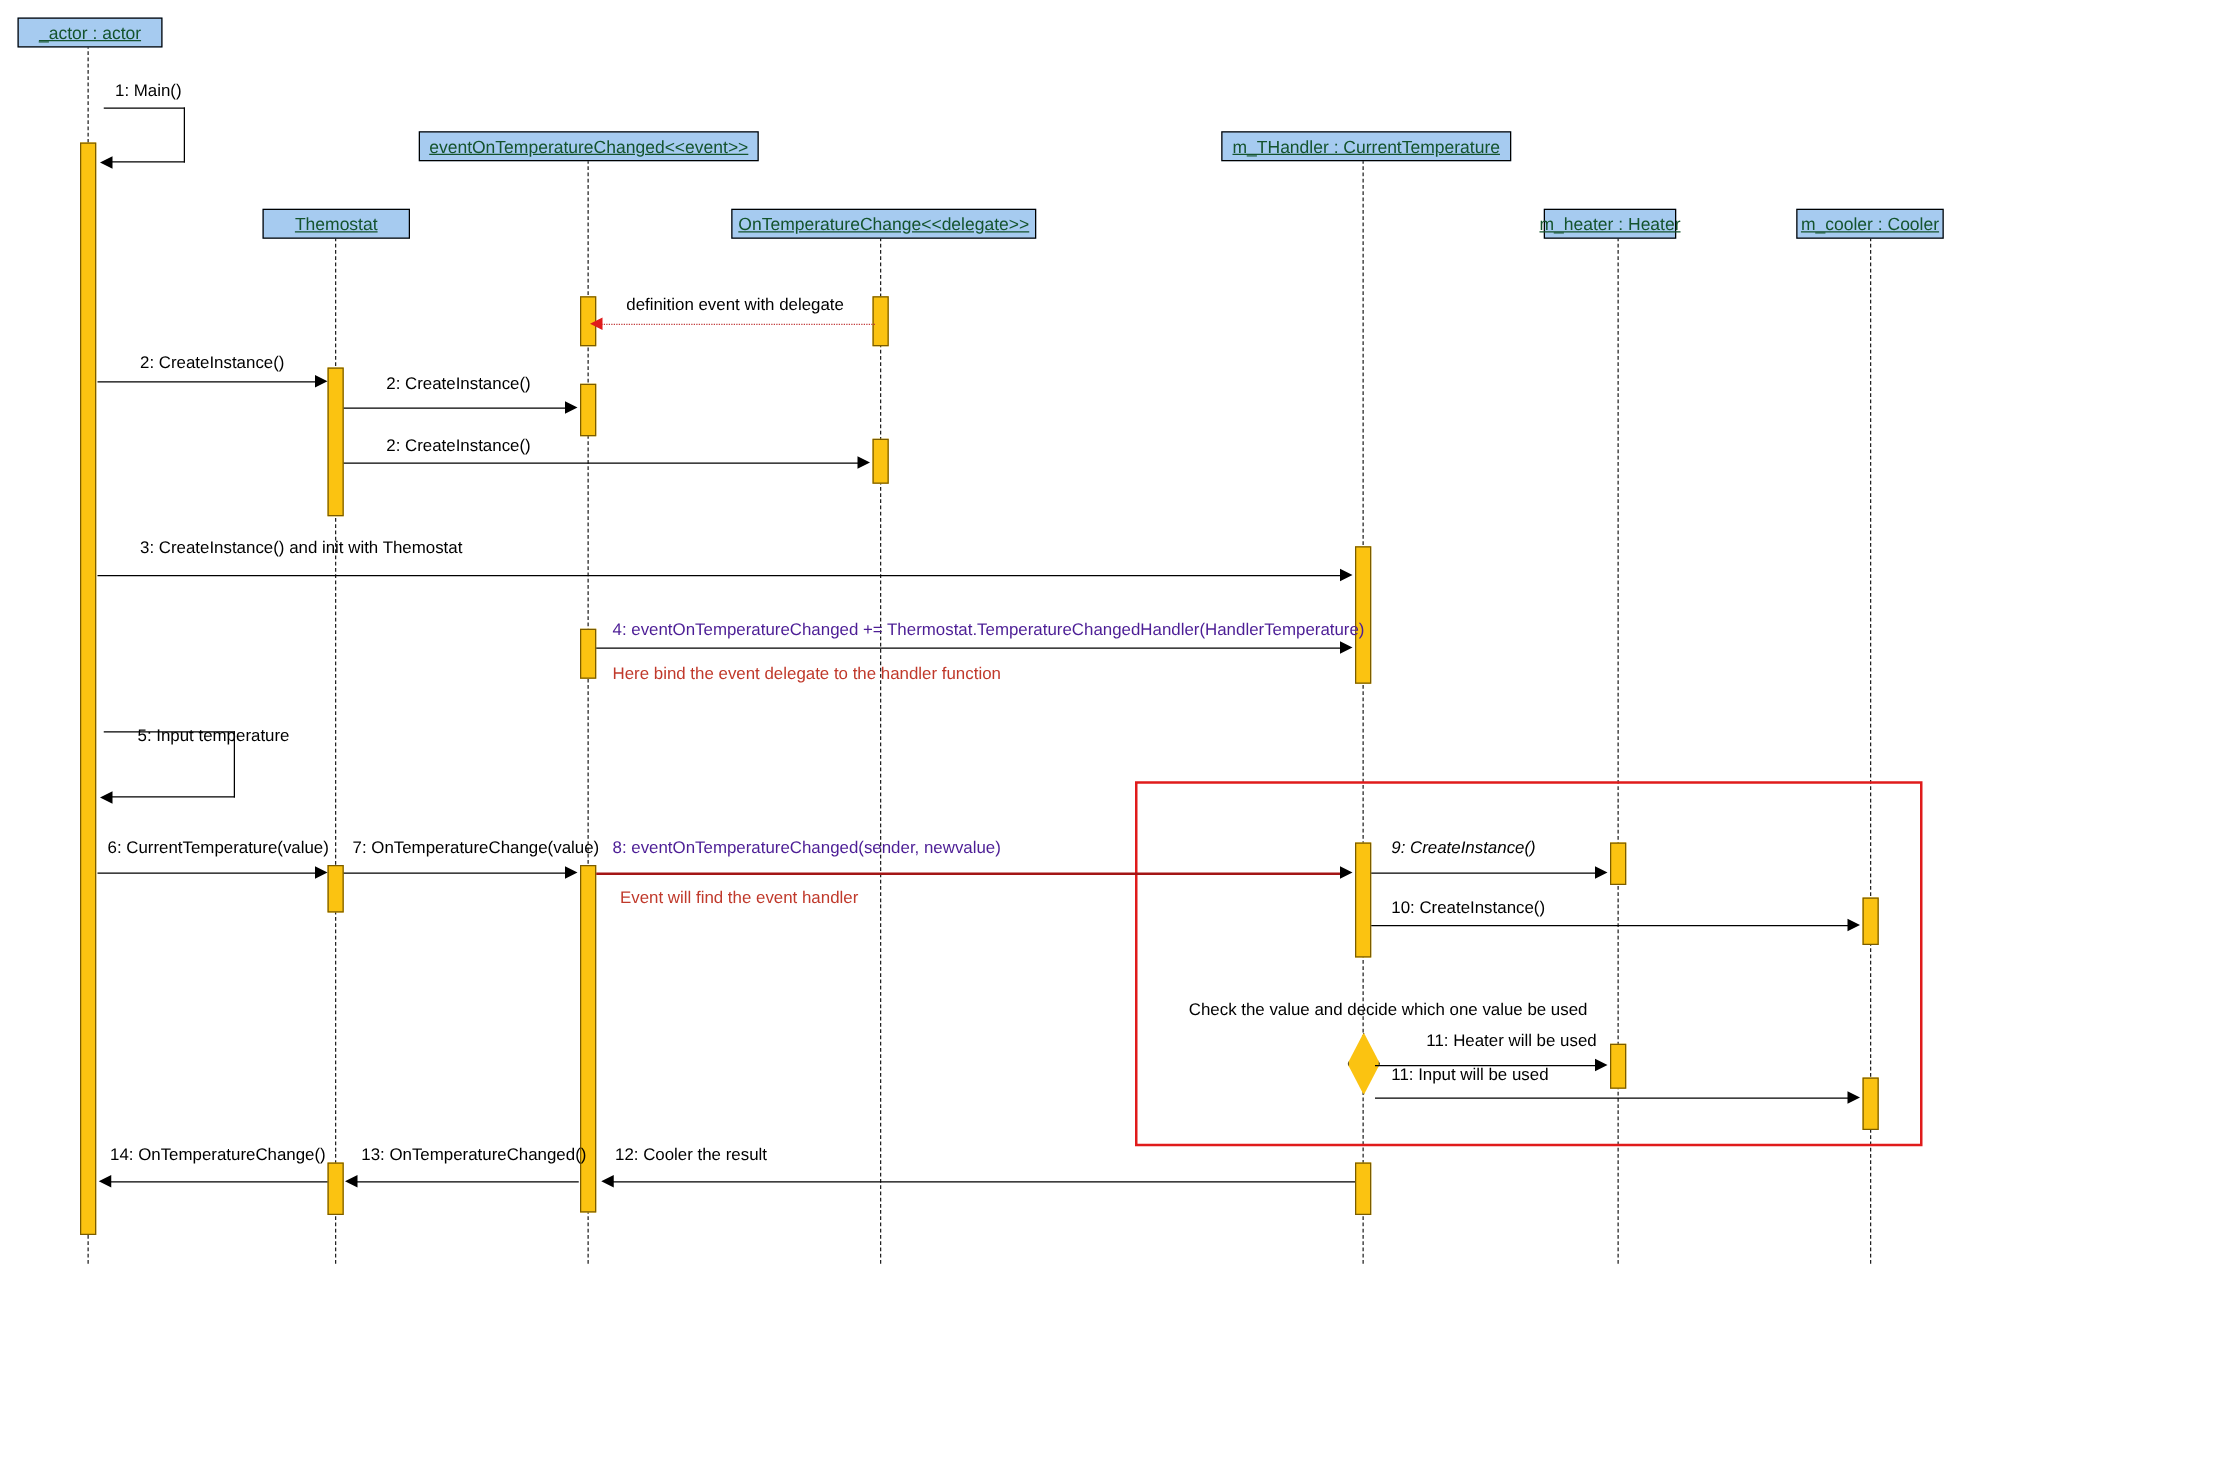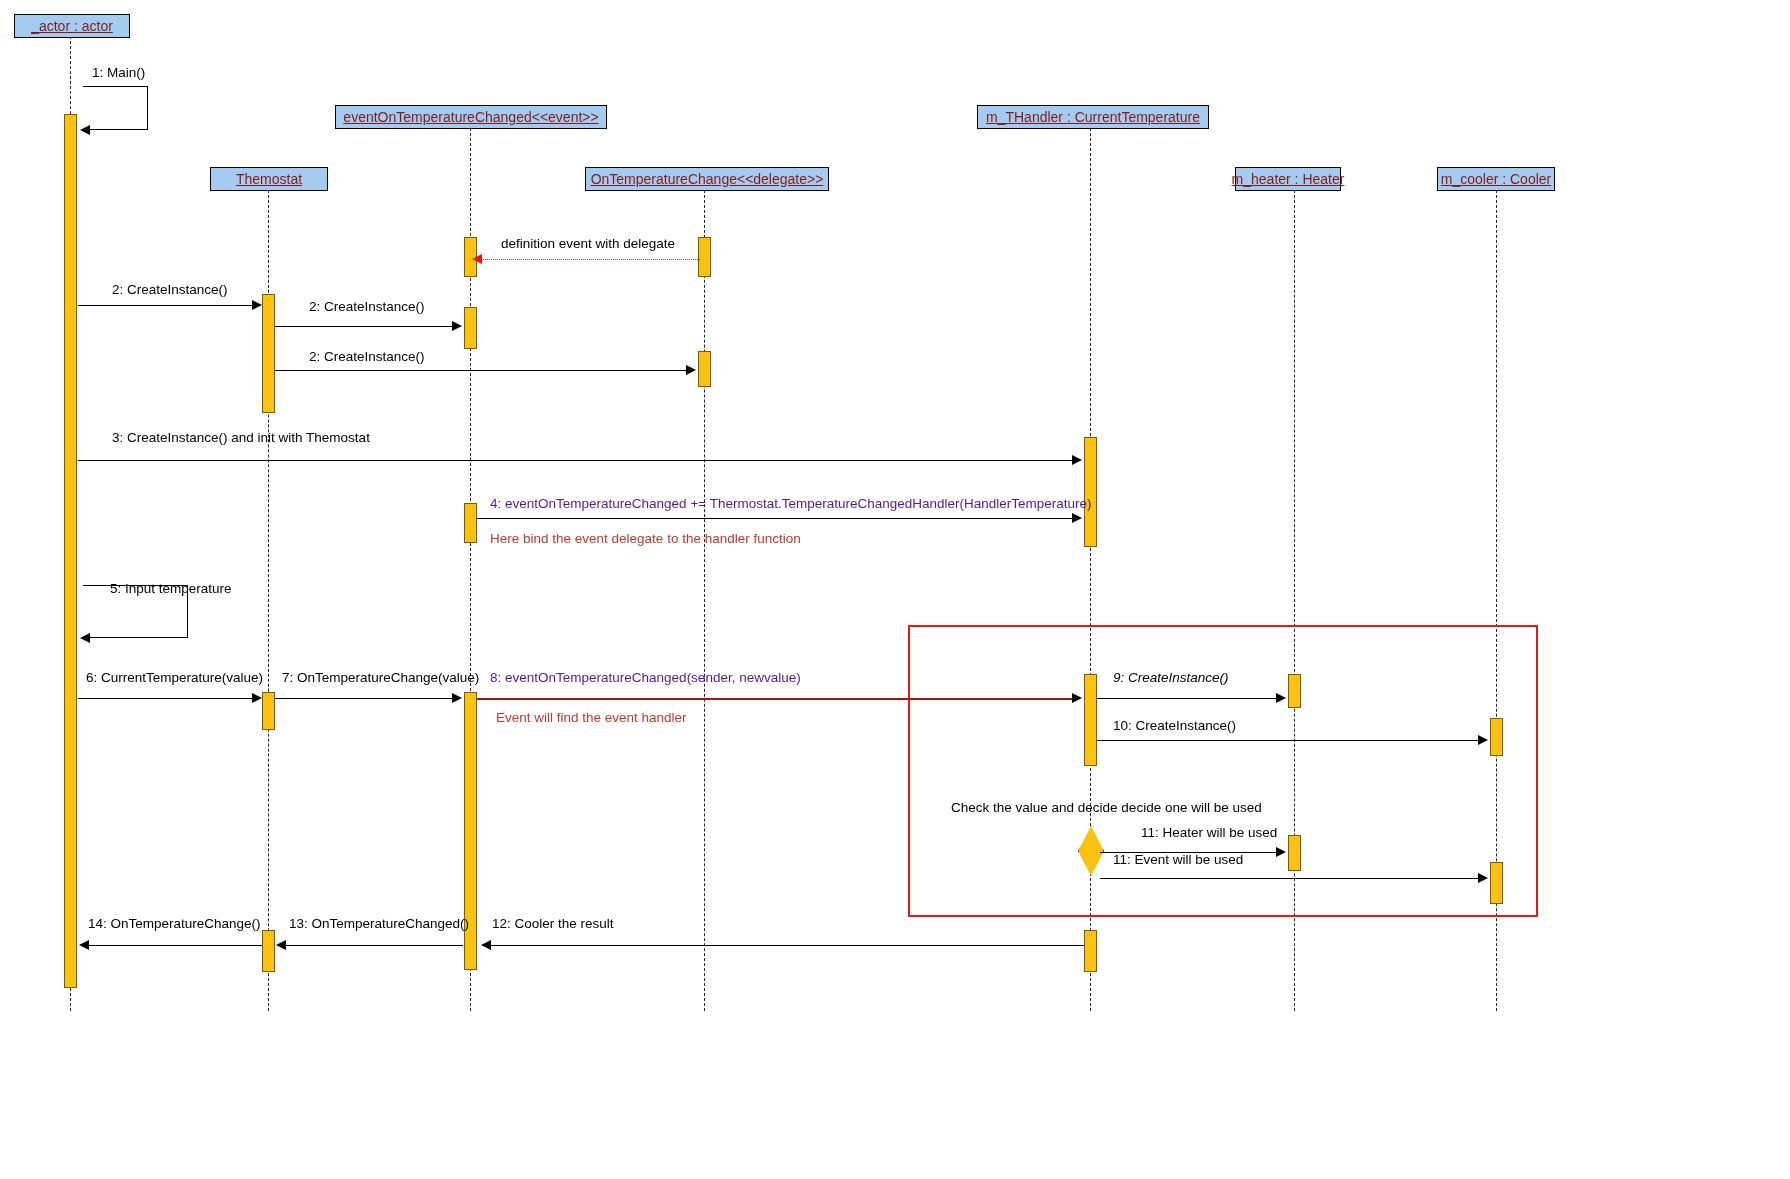--- a/index.html
+++ b/index.html
@@ -17,21 +17,21 @@
     background: #ffffff;
     overflow: hidden;
   }
 
   
   .lifeline-head {
     position: absolute;
     box-sizing: border-box;
     background: #a6cbf0;
     border: 1px solid #000000;
-    color: #7f1d1d;
+    color: #14532d;
     font-size: 14px;
     line-height: 1;
     display: flex;
     align-items: center;
     justify-content: center;
     white-space: nowrap;
     padding: 0 8px;
     height: 24px;
   }
   .lifeline-head span {
@@ -251,29 +251,29 @@
   <div class="note-label red" style="left:496px; top:711px;">Event will find the event handler</div>
 
   <div class="msg-line" style="left:1097px; top:698px; width:180px;"></div>
   <div class="arrow-head right" style="left:1276px; top:693px;"></div>
   <div class="msg-label" style="left:1113px; top:671px;font-style:italic;">9: CreateInstance()</div>
 
   <div class="msg-line" style="left:1097px; top:740px; width:382px;"></div>
   <div class="arrow-head right" style="left:1478px; top:735px;"></div>
   <div class="msg-label" style="left:1113px; top:719px;">10: CreateInstance()</div>
 
-  <div class="note-label" style="left:951px; top:801px;">Check the value and decide decide one will be used</div>
+  <div class="note-label" style="left:951px; top:801px;">Check the value and decide which one value be used</div>
 
   <div class="msg-line" style="left:1100px; top:852px; width:177px;"></div>
   <div class="arrow-head right" style="left:1276px; top:847px;"></div>
   <div class="msg-label" style="left:1113px; top:826px;margin-left:28px;">11: Heater will be used</div>
 
   <div class="msg-line" style="left:1100px; top:878px; width:379px;"></div>
   <div class="arrow-head right" style="left:1478px; top:873px;"></div>
-  <div class="msg-label" style="left:1113px; top:853px;">11: Event will be used</div>
+  <div class="msg-label" style="left:1113px; top:853px;">11: Input will be used</div>
 
   <div class="msg-line" style="left:490px; top:945px; width:594px;"></div>
   <div class="arrow-head left" style="left:481px; top:940px;"></div>
   <div class="msg-label" style="left:492px; top:917px;">12: Cooler the result</div>
 
   <div class="msg-line" style="left:285px; top:945px; width:178px;"></div>
   <div class="arrow-head left" style="left:276px; top:940px;"></div>
   <div class="msg-label" style="left:289px; top:917px;">13: OnTemperatureChanged()</div>
 
   <div class="msg-line" style="left:88px; top:945px; width:174px;"></div>

